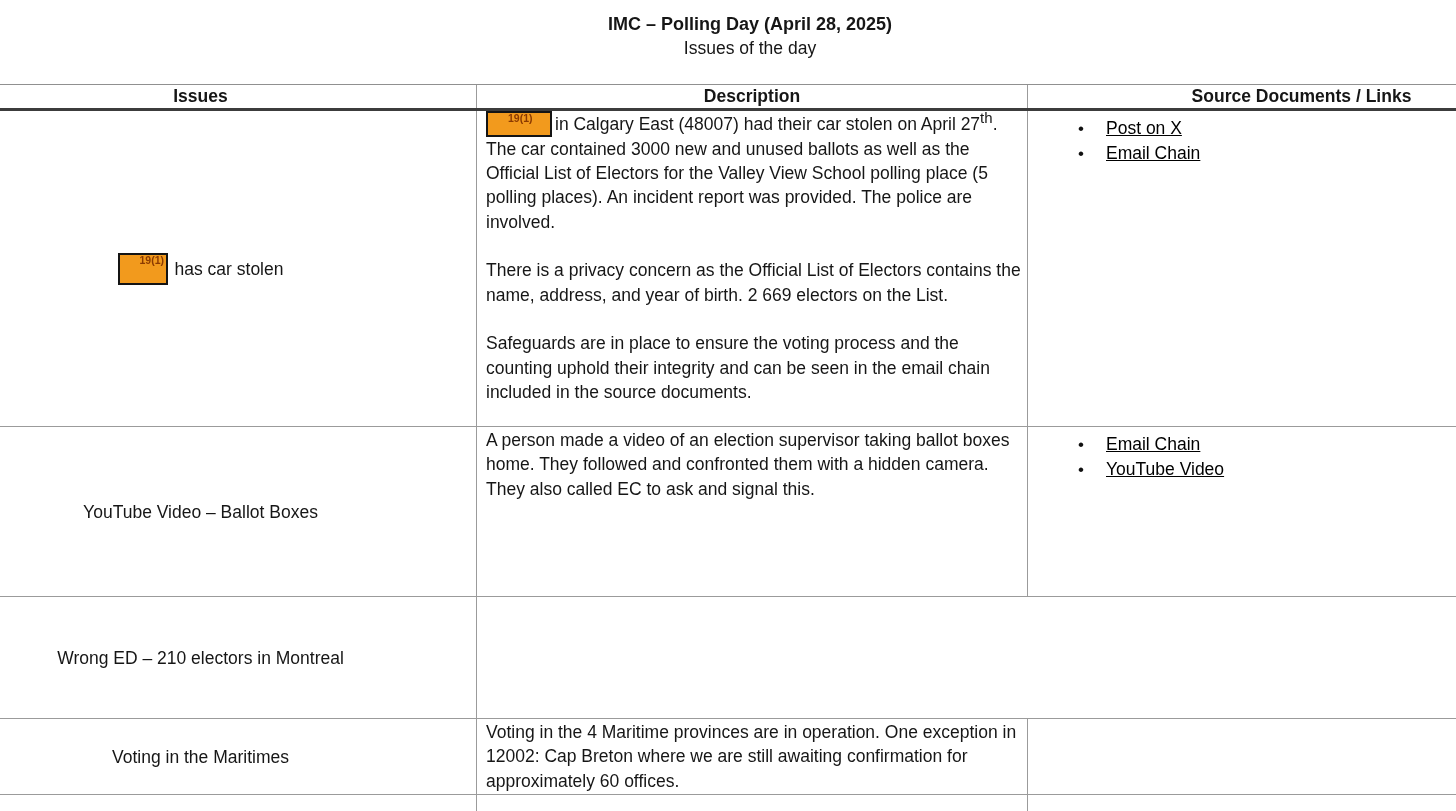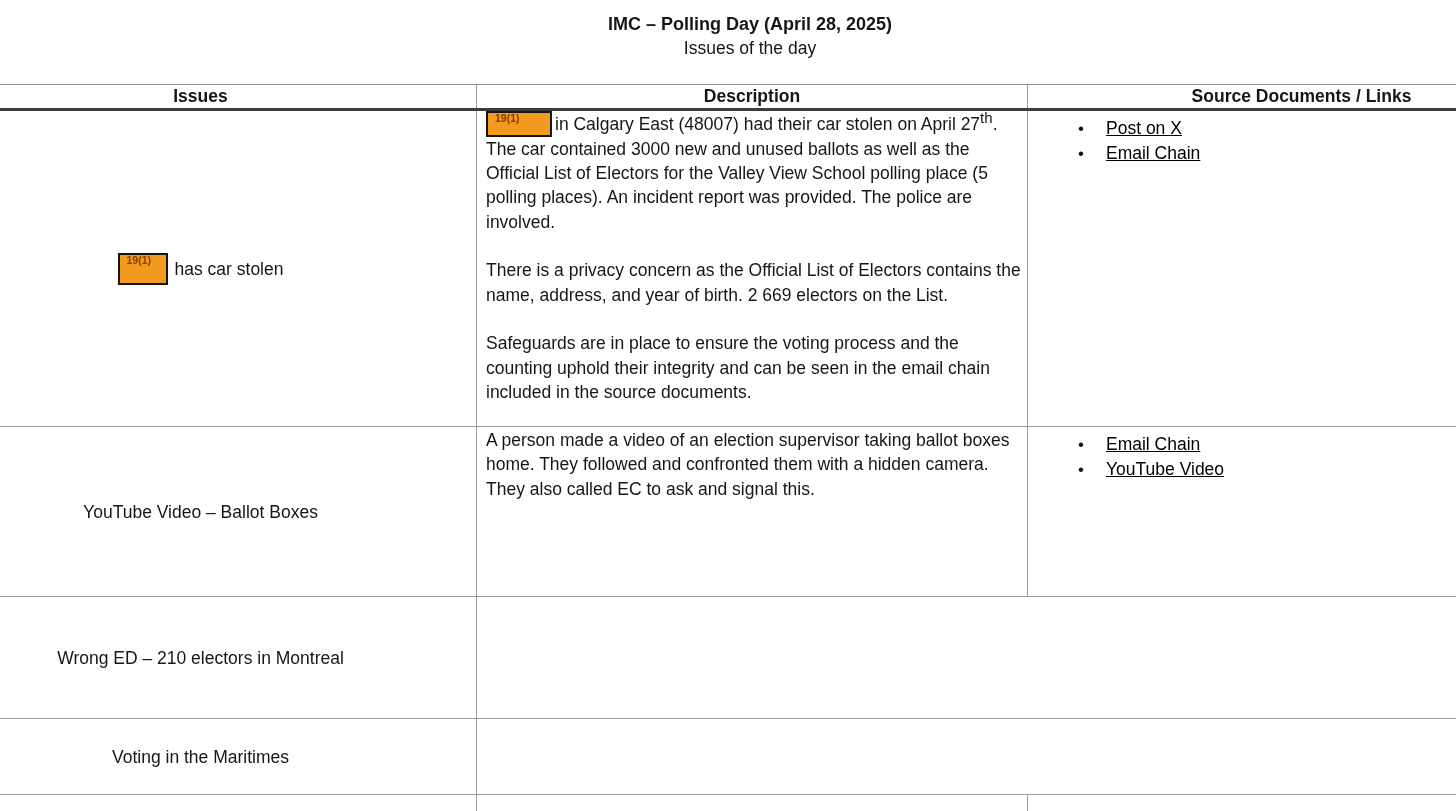--- a/index.html
+++ b/index.html
@@ -110,21 +110,21 @@
     display: inline-block;
     position: relative;
     background: #f29a1d;
     border: 2px solid #141414;
     box-sizing: border-box;
     vertical-align: middle;
   }
   .redact .code {
     position: absolute;
     top: 0px;
-    left: 7px;
+    left: 20px;
     font-size: 10.5px;
     line-height: 11px;
     color: #8b3a00;
     font-weight: bold;
     text-align: center;
   }
   .redact.in-desc {
     width: 66px;
     height: 26px;
     margin-right: 3px;
@@ -213,20 +213,23 @@
       <div class="cell c1 issue-cell">
         <span>Wrong ED – 210 electors in Montreal</span>
       </div>
       <div class="cell c3 links-cell"></div>
     </div>
 
     <div class="t-row r4">
       <div class="cell c1 issue-cell">
         <span>Voting in the Maritimes</span>
       </div>
+      <div class="cell c2 desc-cell">
+        <p>Voting in the 4 Maritime provinces are in operation. One exception in 12002: Cap Breton where we are still awaiting confirmation for approximately 60 offices.</p>
+      </div>
       <div class="cell c3 links-cell"></div>
     </div>
 
     <div class="t-row r5">
       <div class="cell c1"></div>
       <div class="cell c2"></div>
       <div class="cell c3"></div>
     </div>
 
   </div>

